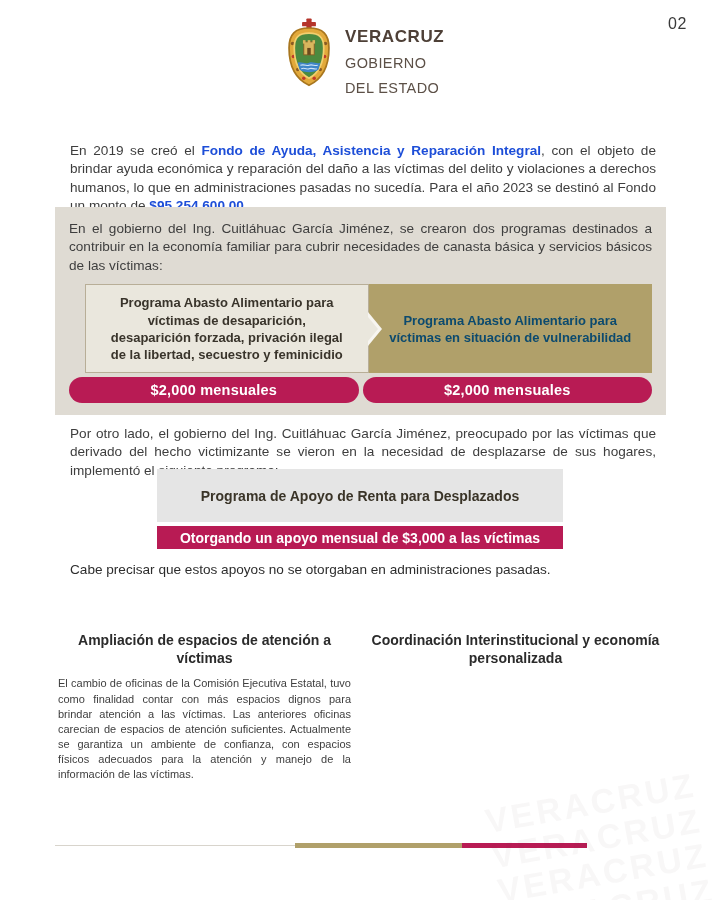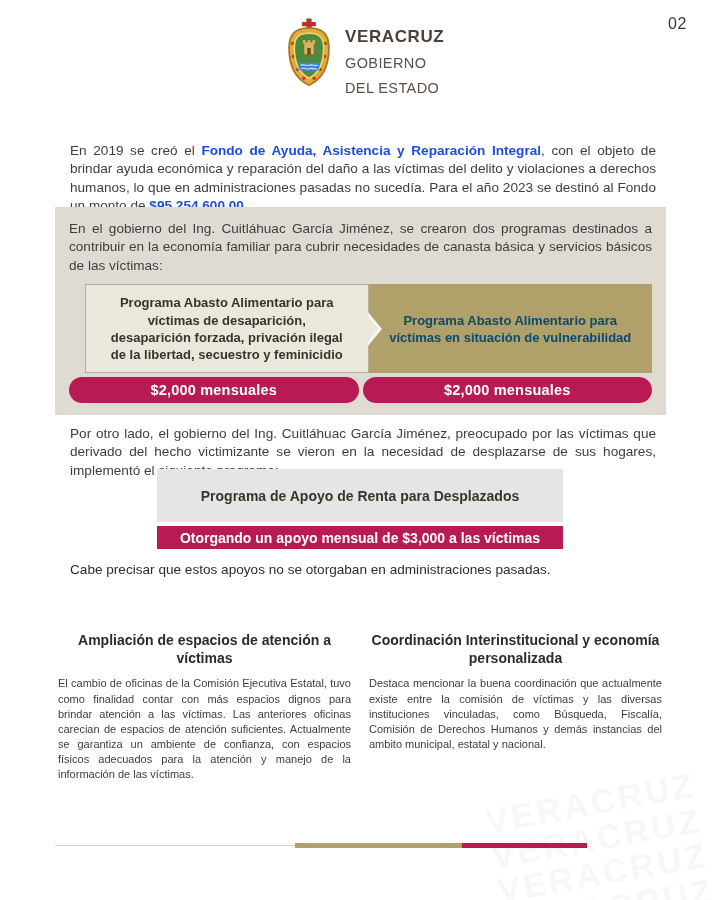--- a/index.html
+++ b/index.html
@@ -134,21 +134,20 @@
 
 <div class="note">Cabe precisar que estos apoyos no se otorgaban en administraciones pasadas.</div>
 
 <div class="cols">
   <div class="col">
     <p class="col-title">Ampliación de espacios de atención a víctimas</p>
     <p class="col-body">El cambio de oficinas de la Comisión Ejecutiva Estatal, tuvo como finalidad contar con más espacios dignos para brindar atención a las víctimas. Las anteriores oficinas carecian de espacios de atención suficientes. Actualmente se garantiza un ambiente de confianza, con espacios físicos adecuados para la atención y manejo de la información de las víctimas.</p>
   </div>
   <div class="col">
     <p class="col-title">Coordinación Interinstitucional y economía personalizada</p>
-    <p class="col-body">Destaca mencionar la buena coordinación que actualmente existe entre la comisión de víctimas y las diversas instituciones vinculadas, como Búsqueda, Fiscalía, Comisión de Derechos Humanos y demás instancias del ambito municipal, estatal y nacional.</p>
   </div>
 </div>
 
 <div class="rule">
   <div class="rule-thin"></div>
   <div class="rule-gold"></div>
   <div class="rule-red"></div>
 </div>
 
 <div class="watermark">

